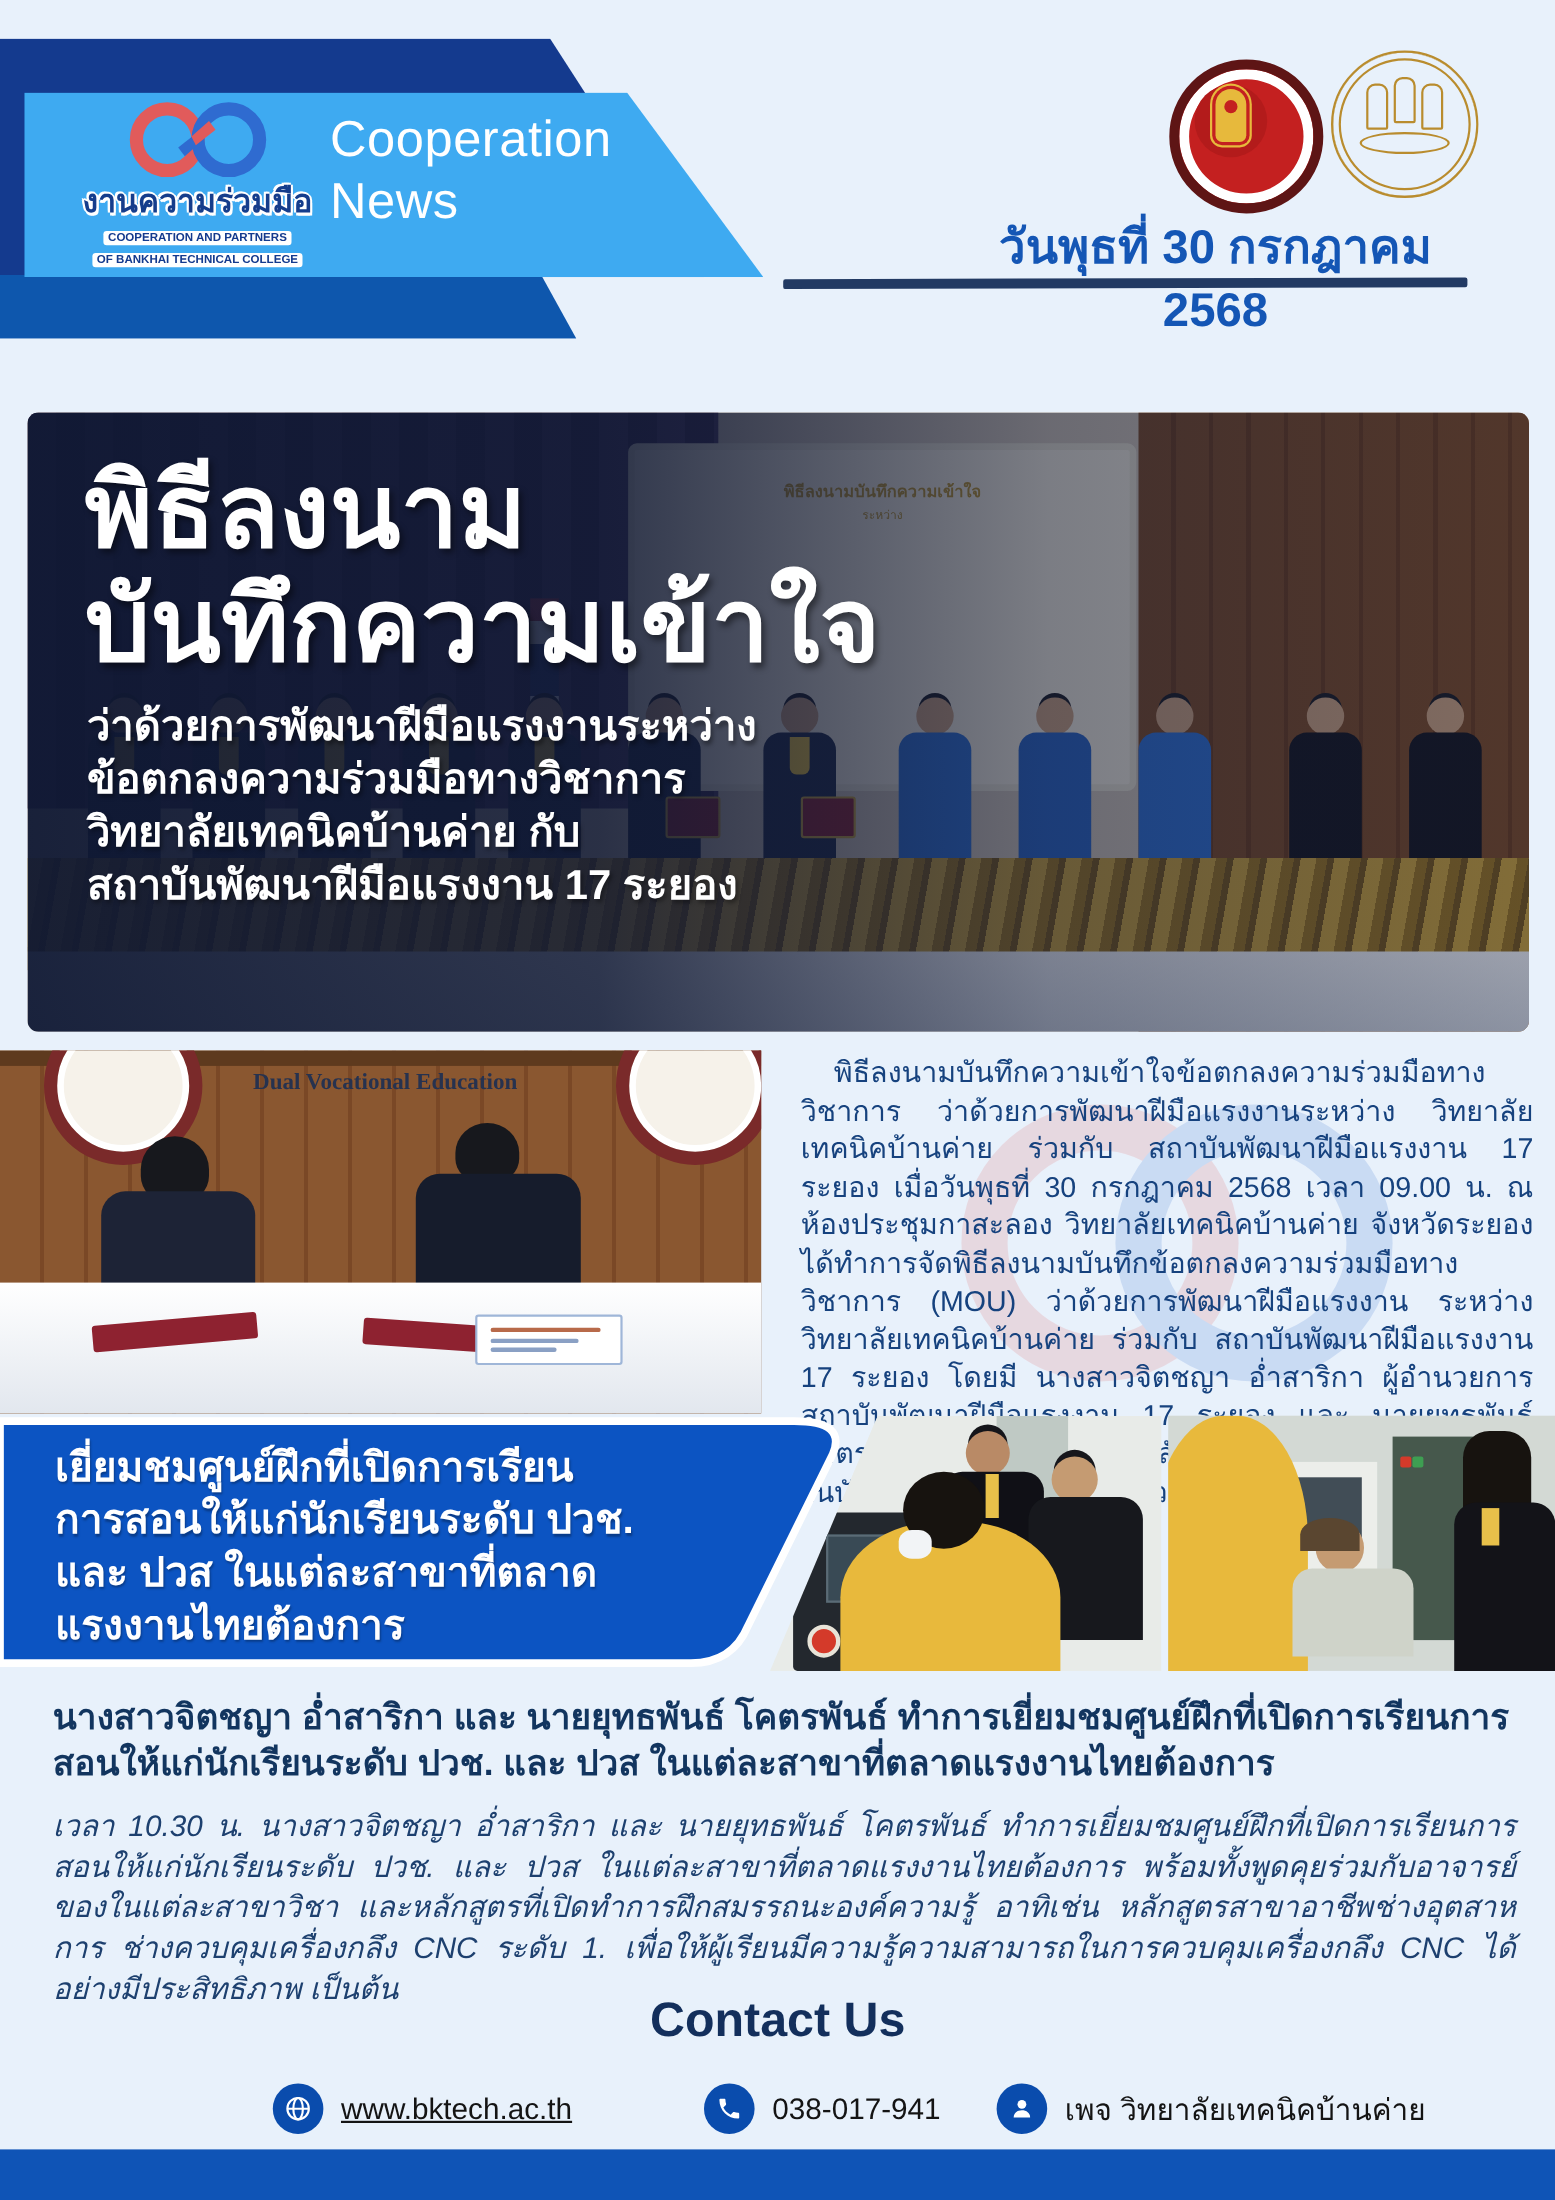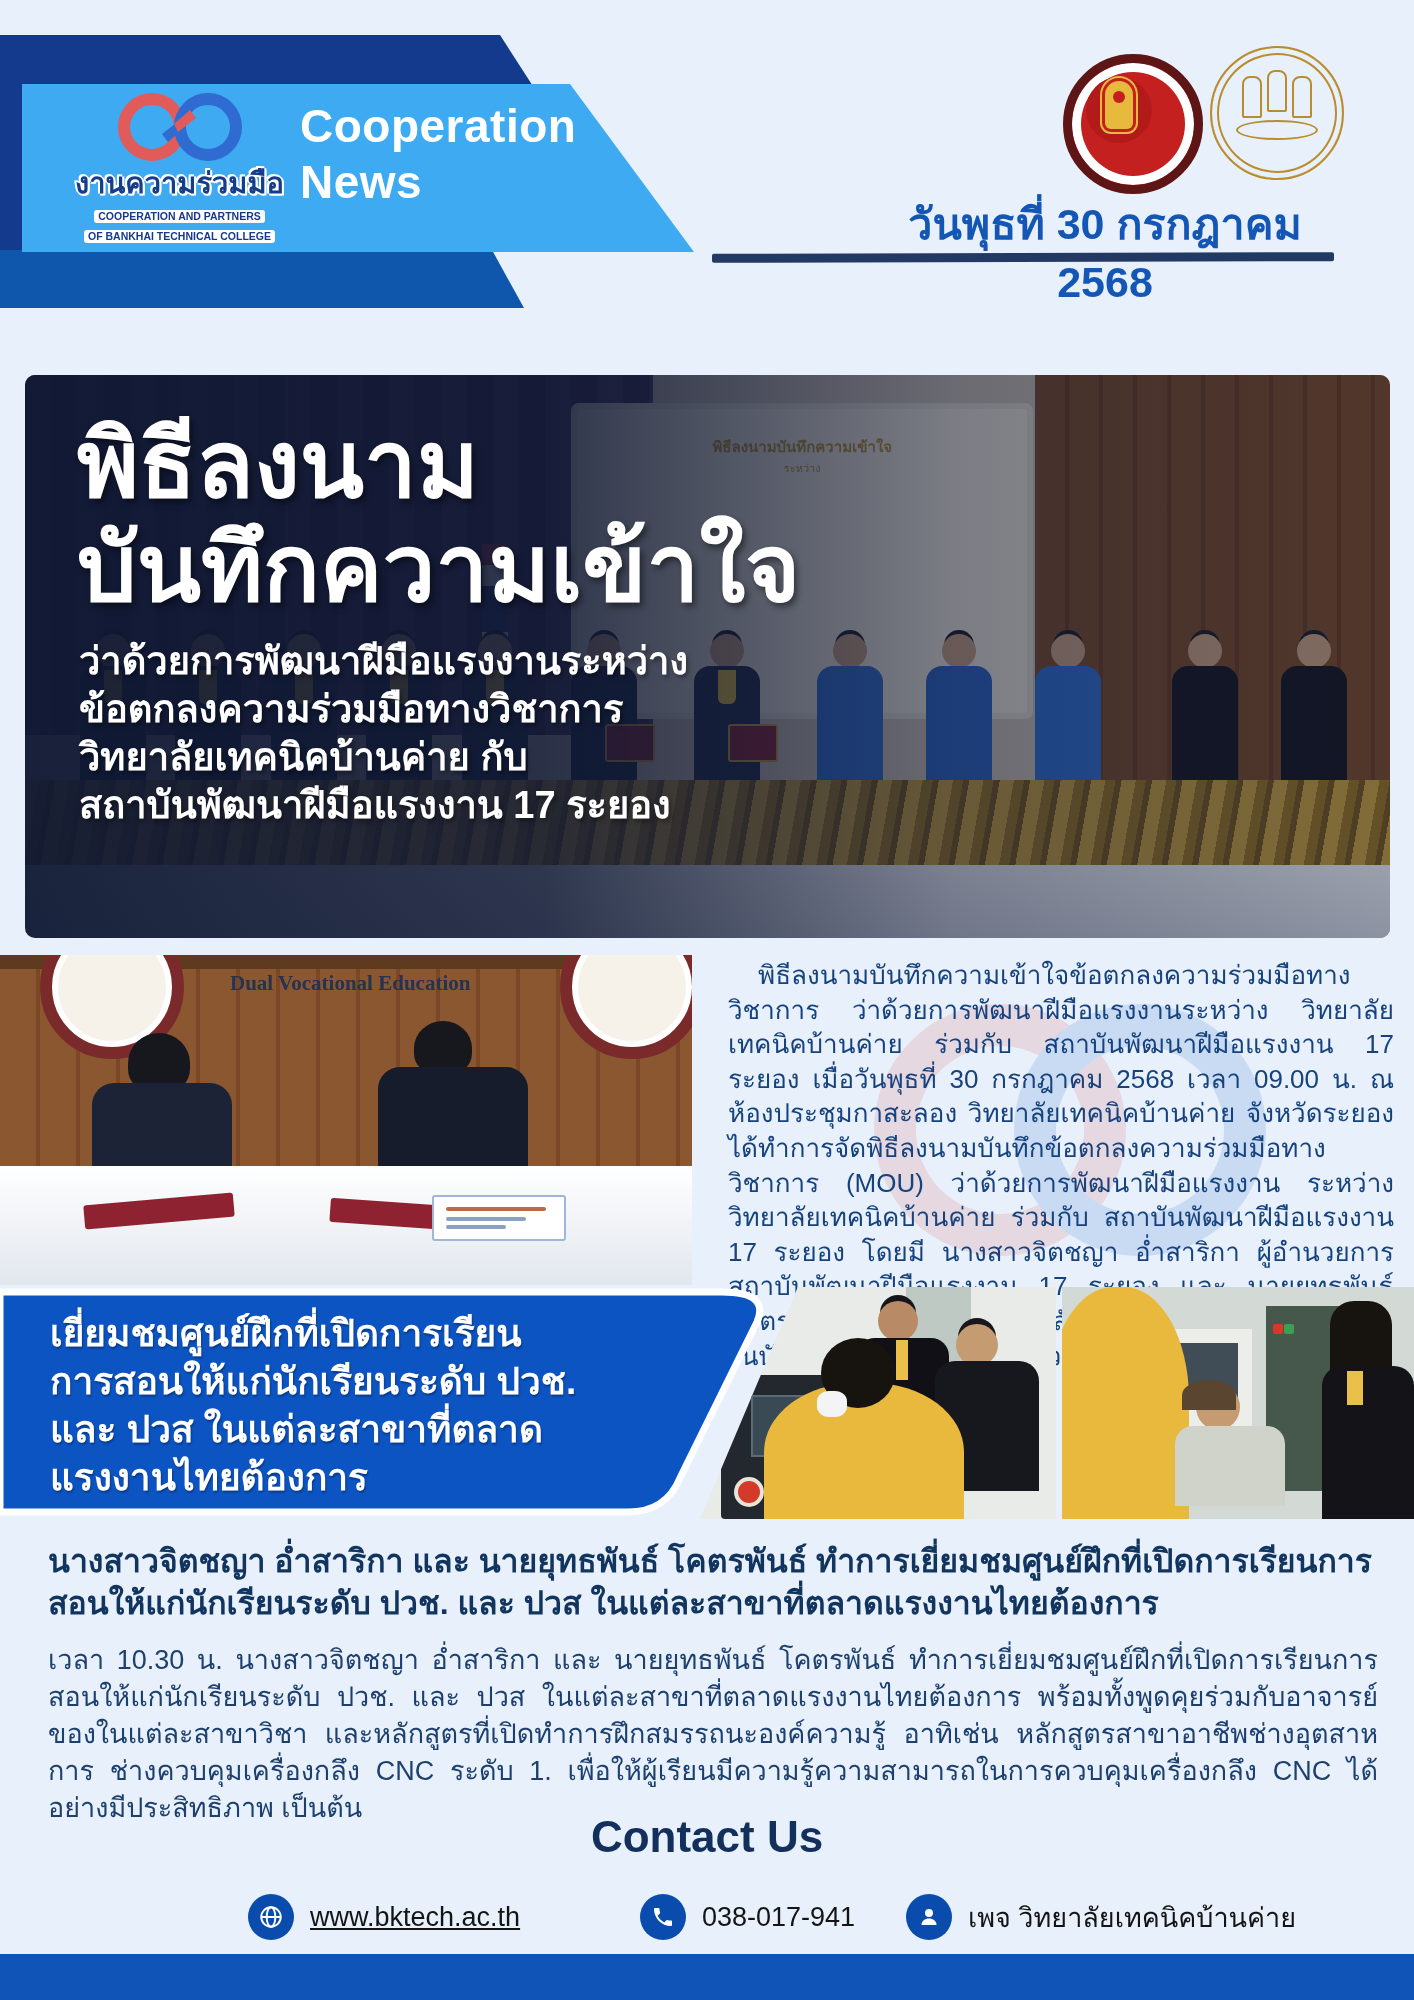--- a/index.html
+++ b/index.html
@@ -7,21 +7,21 @@
   .page{position:relative;width:1414px;height:2000px;margin:0 auto;background:#e8f1fb;overflow:hidden;}
   .abs{position:absolute;}
 
   
   .shape-navy{left:0;top:35px;width:640px;height:217px;background:#143a8e;
     clip-path:polygon(0 0,500px 0,640px 100%,0 100%);}
   .shape-mid{left:0;top:250px;width:540px;height:58px;background:#0e57ad;
     clip-path:polygon(0 0,492px 0,524px 100%,0 100%);}
   .sky-banner{left:22px;top:84px;width:672px;height:168px;background:#3eaaf1;
     clip-path:polygon(0 0,548px 0,100% 100%,0 100%);}
-  .brand-title{left:278px;top:14px;color:#ffffff;font-weight:700;font-size:46px;line-height:56px;letter-spacing:.5px;}
+  .brand-title{left:278px;top:14px;color:#ffffff;font-weight:400;font-size:46px;line-height:56px;letter-spacing:.5px;}
   
   .logo-box{left:40px;top:8px;width:235px;height:152px;text-align:center;}
   .logo-thai{margin-top:68px;font-size:29px;font-weight:800;color:#153d8c;
     text-shadow:-2px 0 #fff,2px 0 #fff,0 -2px #fff,0 2px #fff,2px 2px #fff,-2px -2px #fff;}
   .logo-sub{display:inline-block;background:#ffffff;border-radius:3px;padding:0 4px;font-size:10.5px;font-weight:700;color:#143a8e;line-height:13px;}
 
   
   .emblem-college{left:1063px;top:54px;width:122px;height:122px;border-radius:50%;
     background:#c42020;border:9px solid #5e1515;box-shadow:inset 0 0 0 9px #ffffff;}
   .emblem-college .core{position:absolute;left:14px;top:14px;width:66px;height:66px;border-radius:50%;background:#b31b1b;}
@@ -80,21 +80,21 @@
   .visit-banner .txt{position:absolute;left:50px;top:26px;color:#fff;font-size:37px;font-weight:800;line-height:48px;white-space:nowrap;text-shadow:1px 2px 2px rgba(0,0,0,.3);}
   .strip-a{left:700px;top:1287px;width:356px;height:232px;overflow:hidden;background:#e8ebe8;
     clip-path:polygon(98px 0,100% 0,100% 100%,0 100%);}
   .strip-b{left:1062px;top:1287px;width:352px;height:232px;overflow:hidden;background:#d3d9d4;}
   .mach{position:absolute;background:#bfc9c4;}
   .panel{position:absolute;background:#23282e;border-radius:4px;}
   .estop{position:absolute;width:22px;height:22px;border-radius:50%;background:#d43a2a;border:4px solid #e8e4d8;}
   .blob-y{position:absolute;background:#e8b93c;border-radius:46% 46% 8px 8px;}
 
   .visit-heading{left:48px;top:1540px;width:1330px;font-size:32px;font-weight:800;color:#12355f;line-height:42px;}
-  .visit-par{left:48px;top:1642px;width:1330px;font-size:27px;line-height:37px;color:#1d406f;text-align:justify;}
+  .visit-par{left:48px;top:1642px;width:1330px;font-size:27px;line-height:37px;color:#1d406f;text-align:justify;font-style:italic;}
 
   
   .contact-title{left:0;top:1812px;width:1414px;text-align:center;font-size:44px;font-weight:800;color:#132f5c;}
   .contact-item{top:1893px;height:48px;display:flex;align-items:center;gap:16px;}
   .ci-badge{width:46px;height:46px;border-radius:50%;background:#0a4cad;display:flex;align-items:center;justify-content:center;flex:0 0 auto;}
   .ci-label{font-size:27px;color:#141414;}
   .u{text-decoration:underline;}
   .footer-bar{left:0;top:1954px;width:1414px;height:46px;background:#0f54b6;}
 </style>
 </head>

